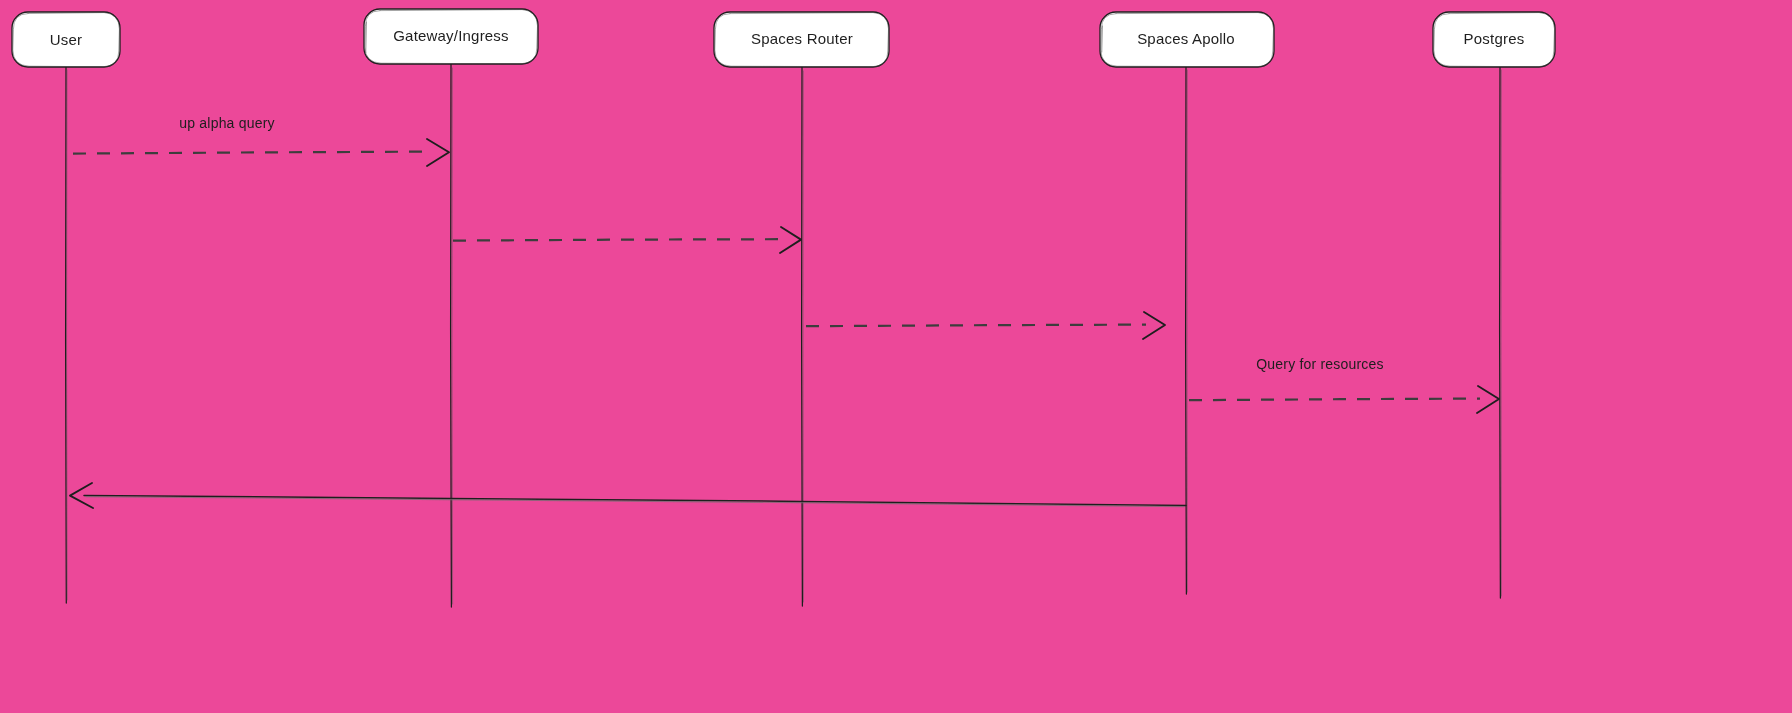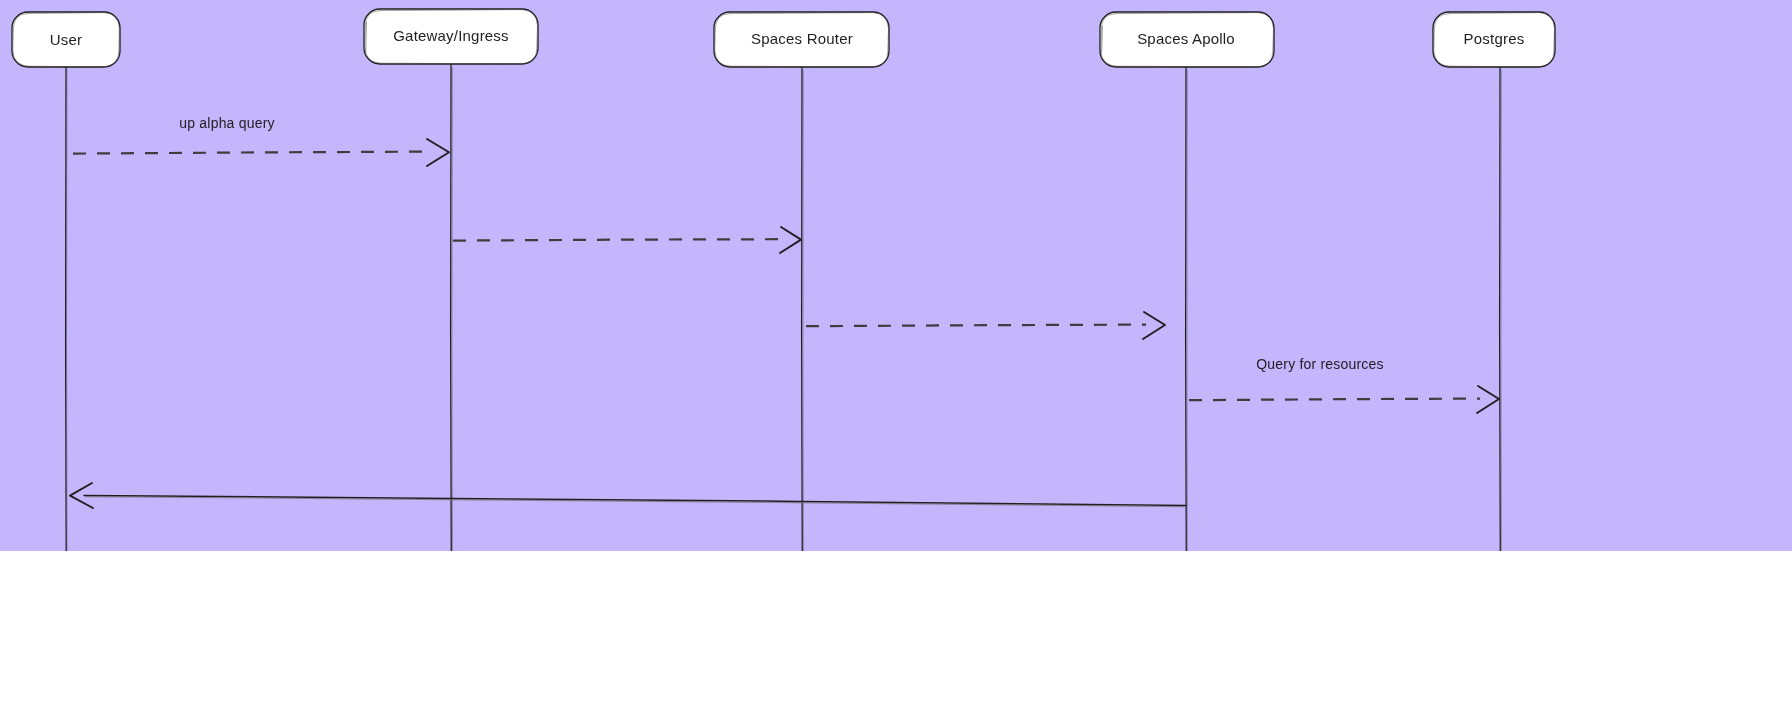--- a/index.html
+++ b/index.html
@@ -8,22 +8,22 @@
     padding: 0;
     background: #ffffff;
   }
   body {
     font-family: "Liberation Sans", sans-serif;
     -webkit-font-smoothing: antialiased;
   }
   #canvas {
     position: relative;
     width: 1792px;
-    height: 551px;
-    background: #c4b5fd;
+    height: 713px;
+    background: #ec4899;
     overflow: hidden;
   }
   #diagram-svg {
     position: absolute;
     left: 0;
     top: 0;
     width: 1792px;
     height: 713px;
   }
   .participant-label {

